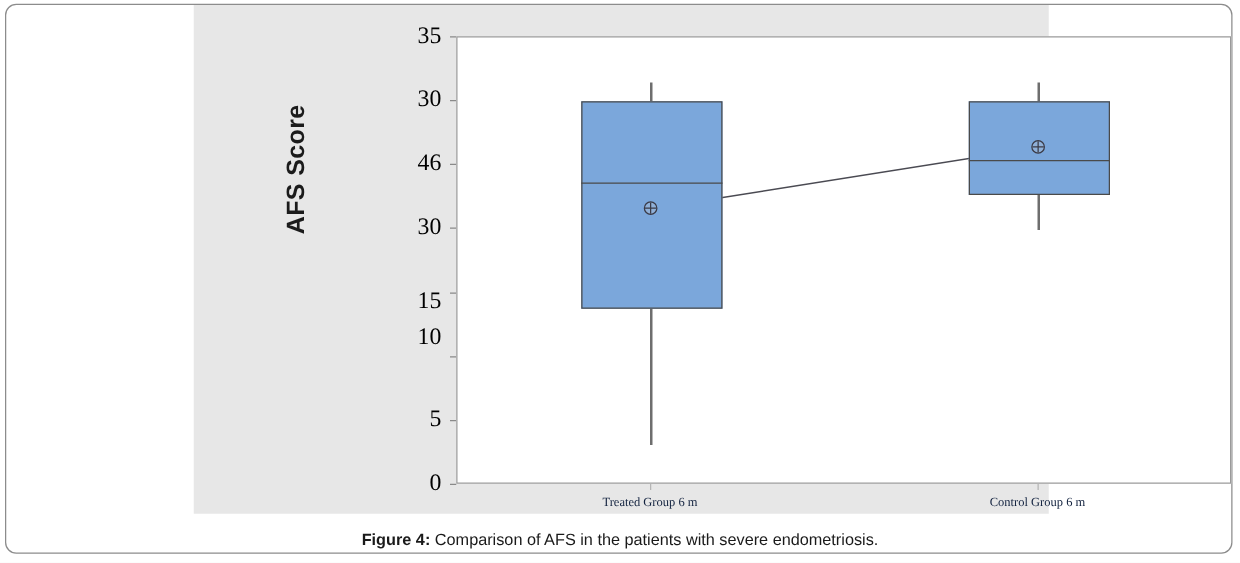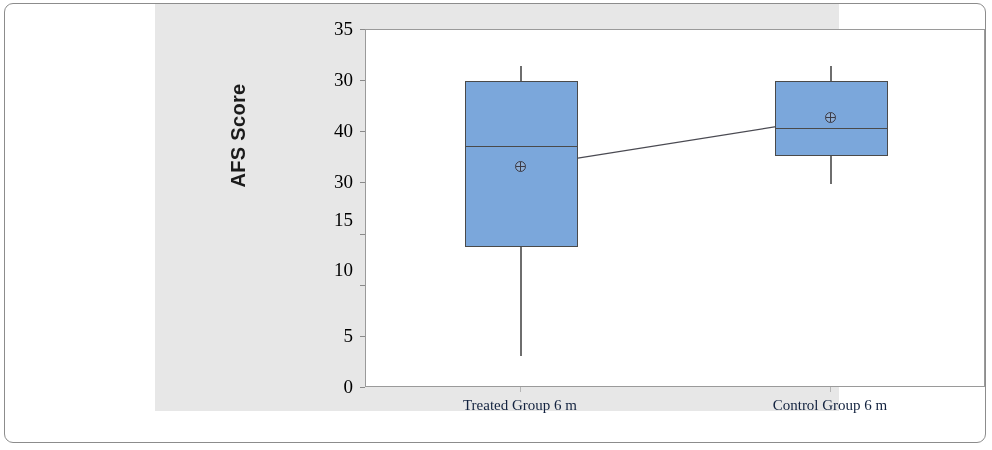--- a/index.html
+++ b/index.html
@@ -84,21 +84,21 @@
   .x-tick-mark {
     position: absolute;
     width: 1px;
     height: 5px;
     background: #b5b5b5;
   }
   .x-cat-label {
     position: absolute;
     transform: translateX(-50%);
     font-family: "Liberation Serif", serif;
-    font-size: 15px;
+    font-size: 10px;
     color: #12223f;
     white-space: nowrap;
   }
   
   .box {
     position: absolute;
     background: #7ba7db;
     border: 1px solid #4a4a4a;
     box-sizing: border-box;
   }
@@ -168,25 +168,25 @@
 
     <div class="y-axis-title">AFS Score</div>
 
     <div id="y-ticks">
         <div class="y-tick-label" style="right: 486px; top: 383px;">0</div>
         <div class="tick-mark" style="left: 205px; top: 383px;"></div>
         <div class="y-tick-label" style="right: 486px; top: 331.857px;">5</div>
         <div class="tick-mark" style="left: 205px; top: 331.857px;"></div>
         <div class="y-tick-label" style="right: 486px; top: 266px;">10</div>
         <div class="tick-mark" style="left: 205px; top: 280.714px;"></div>
-        <div class="y-tick-label" style="right: 486px; top: 216px;">15</div>
+        <div class="y-tick-label" style="right: 486px; top: 237px;">15</div>
         <div class="tick-mark" style="left: 205px; top: 229.571px;"></div>
         <div class="y-tick-label" style="right: 486px; top: 178.429px;">30</div>
         <div class="tick-mark" style="left: 205px; top: 178.429px;"></div>
-        <div class="y-tick-label" style="right: 486px; top: 127.286px;">40</div>
+        <div class="y-tick-label" style="right: 486px; top: 127.286px;">46</div>
         <div class="tick-mark" style="left: 205px; top: 127.286px;"></div>
         <div class="y-tick-label" style="right: 486px; top: 76.1429px;">30</div>
         <div class="tick-mark" style="left: 205px; top: 76.1429px;"></div>
         <div class="y-tick-label" style="right: 486px; top: 25px;">35</div>
         <div class="tick-mark" style="left: 205px; top: 25px;"></div>
       </div>
 
     <div class="plot-frame">
       <svg class="connector-svg">
         <line id="connector" x1="155" y1="137.06285714285713" x2="465" y2="87.96571428571428" stroke="#4a4a52" stroke-width="1.2"></line>
@@ -206,13 +206,16 @@
     </div>
 
     <div id="x-labels">
         <div class="x-tick-mark" style="left: 365px; top: 383px;"></div>
         <div class="x-cat-label" style="left: 365px; top: 393px;">Treated Group 6 m</div>
         <div class="x-tick-mark" style="left: 675px; top: 383px;"></div>
         <div class="x-cat-label" style="left: 675px; top: 393px; text-align: center;">Control Group 6 m</div>
       </div>
   </div>
 
+  <div class="caption">
+    <b>Figure 4:</b><span> Comparison of AFS in the patients with severe endometriosis.</span>
+  </div>
 </div>
 
 </body></html>

